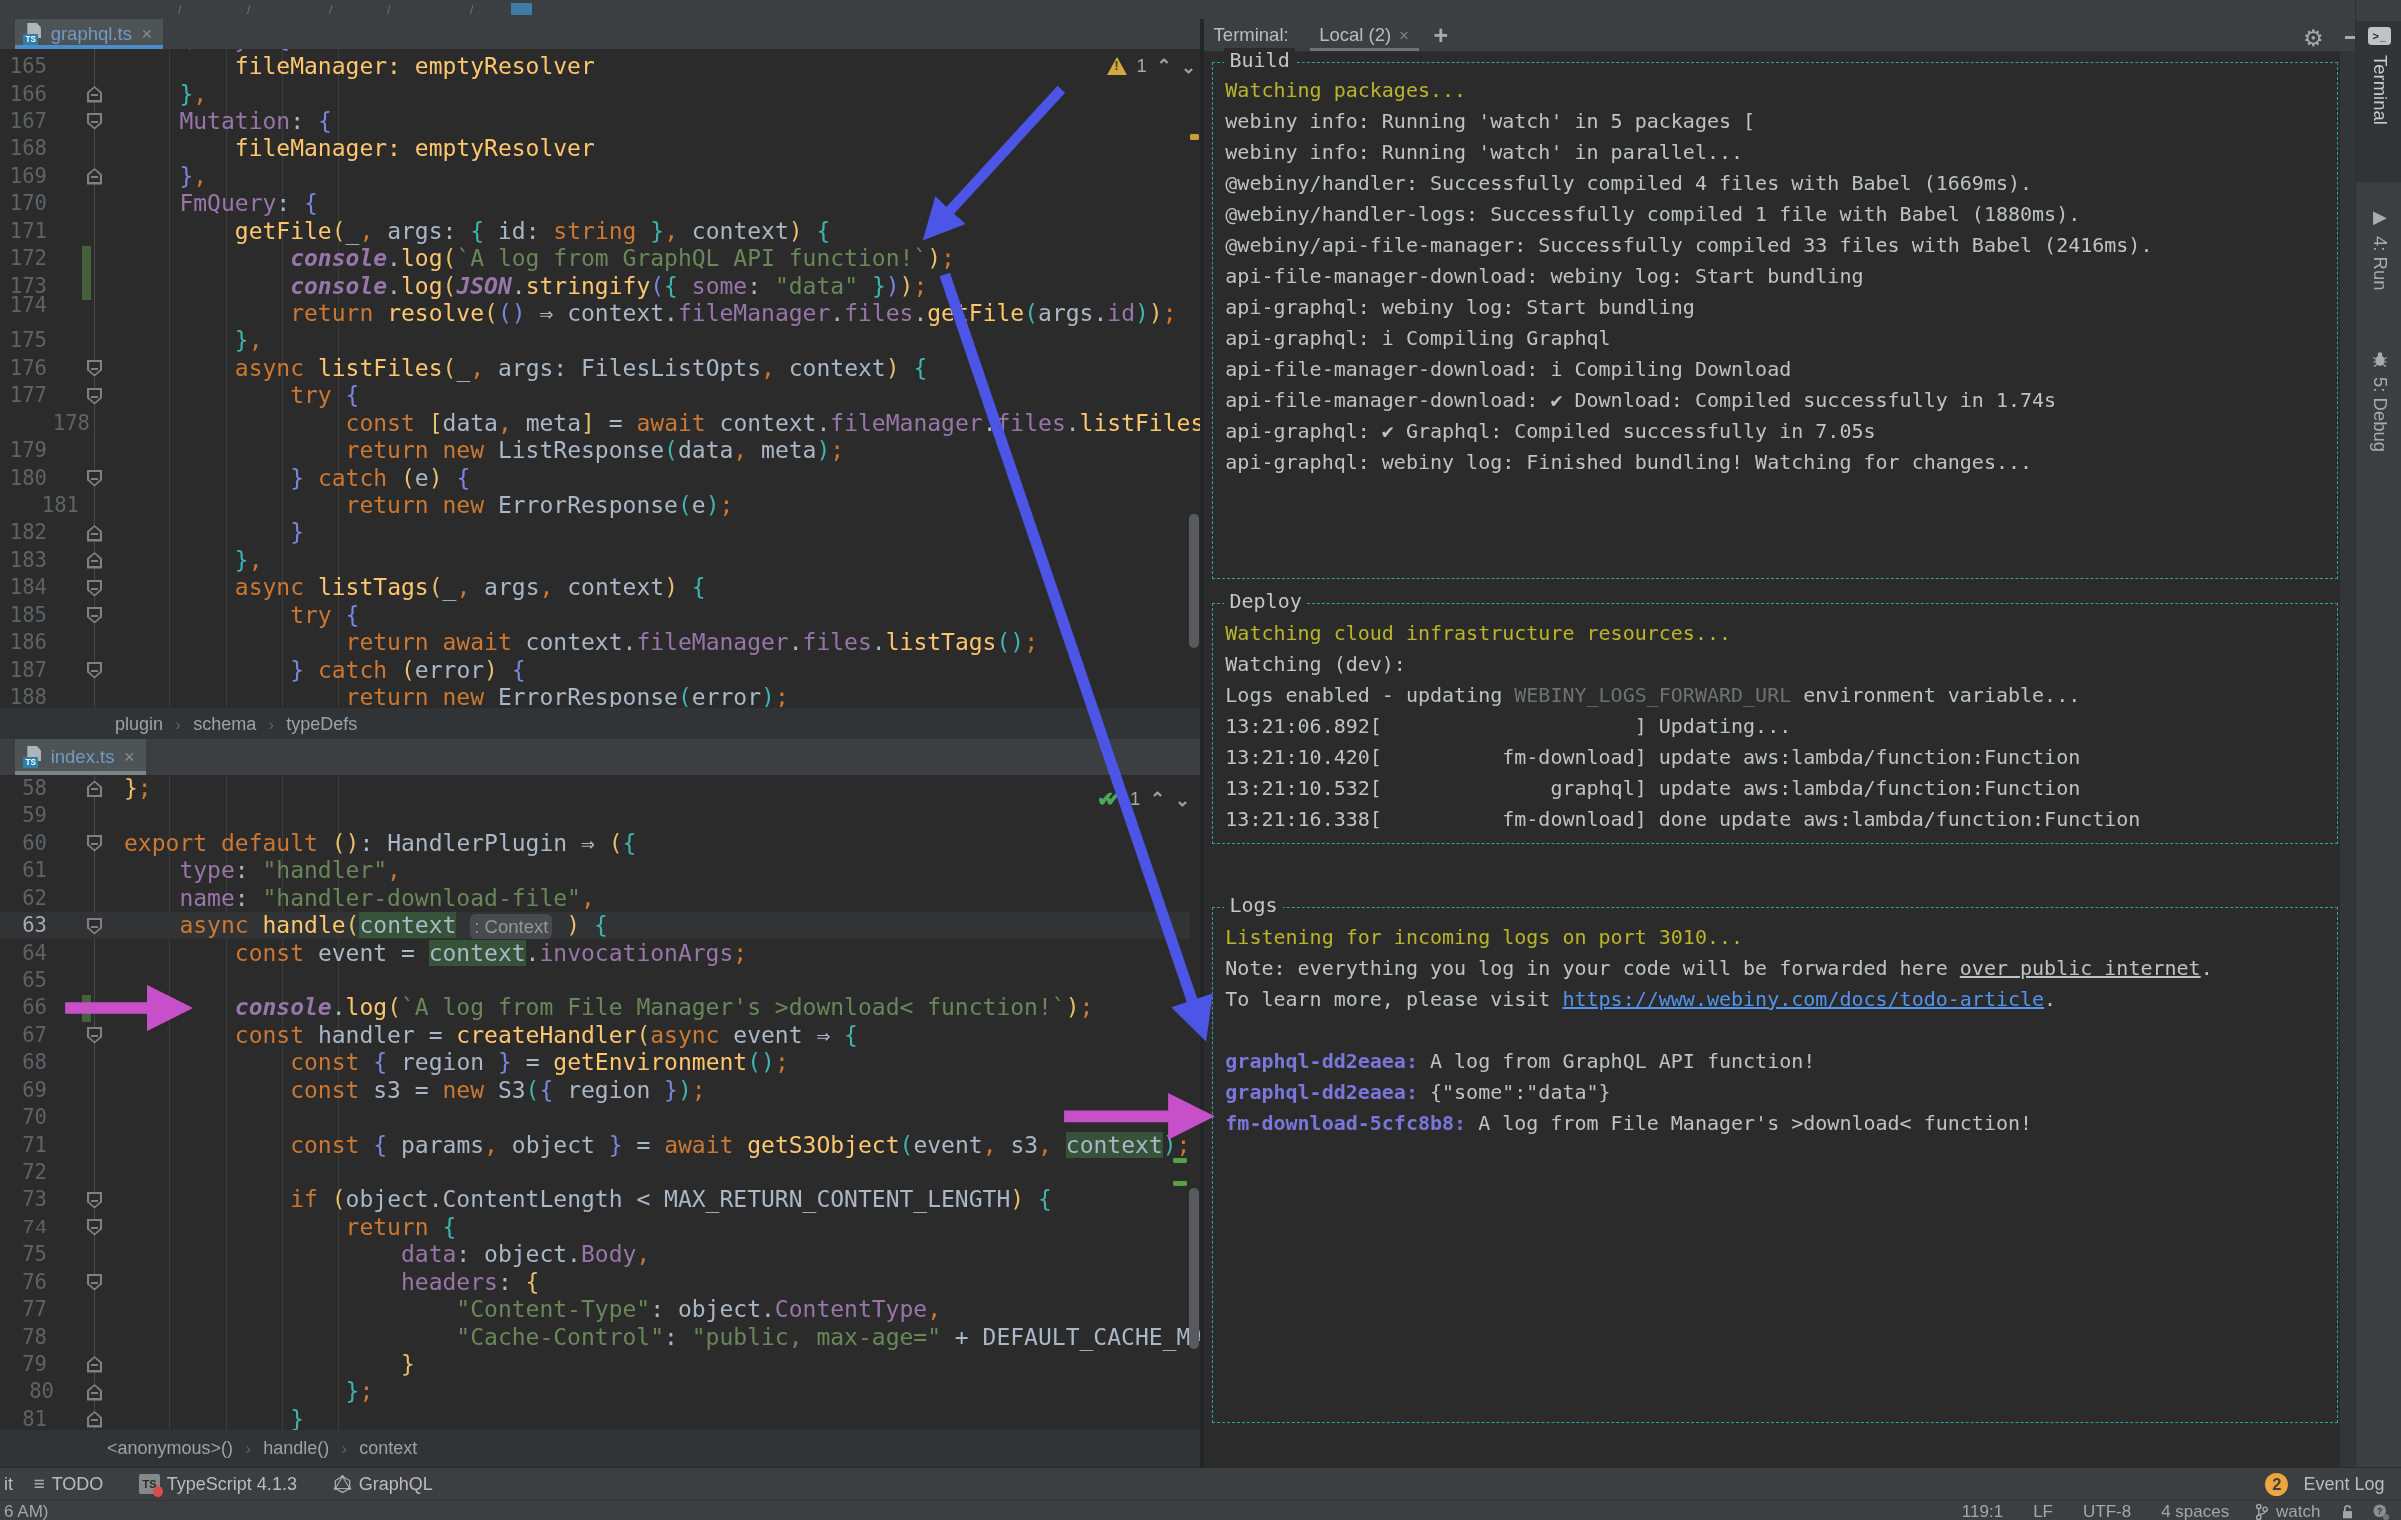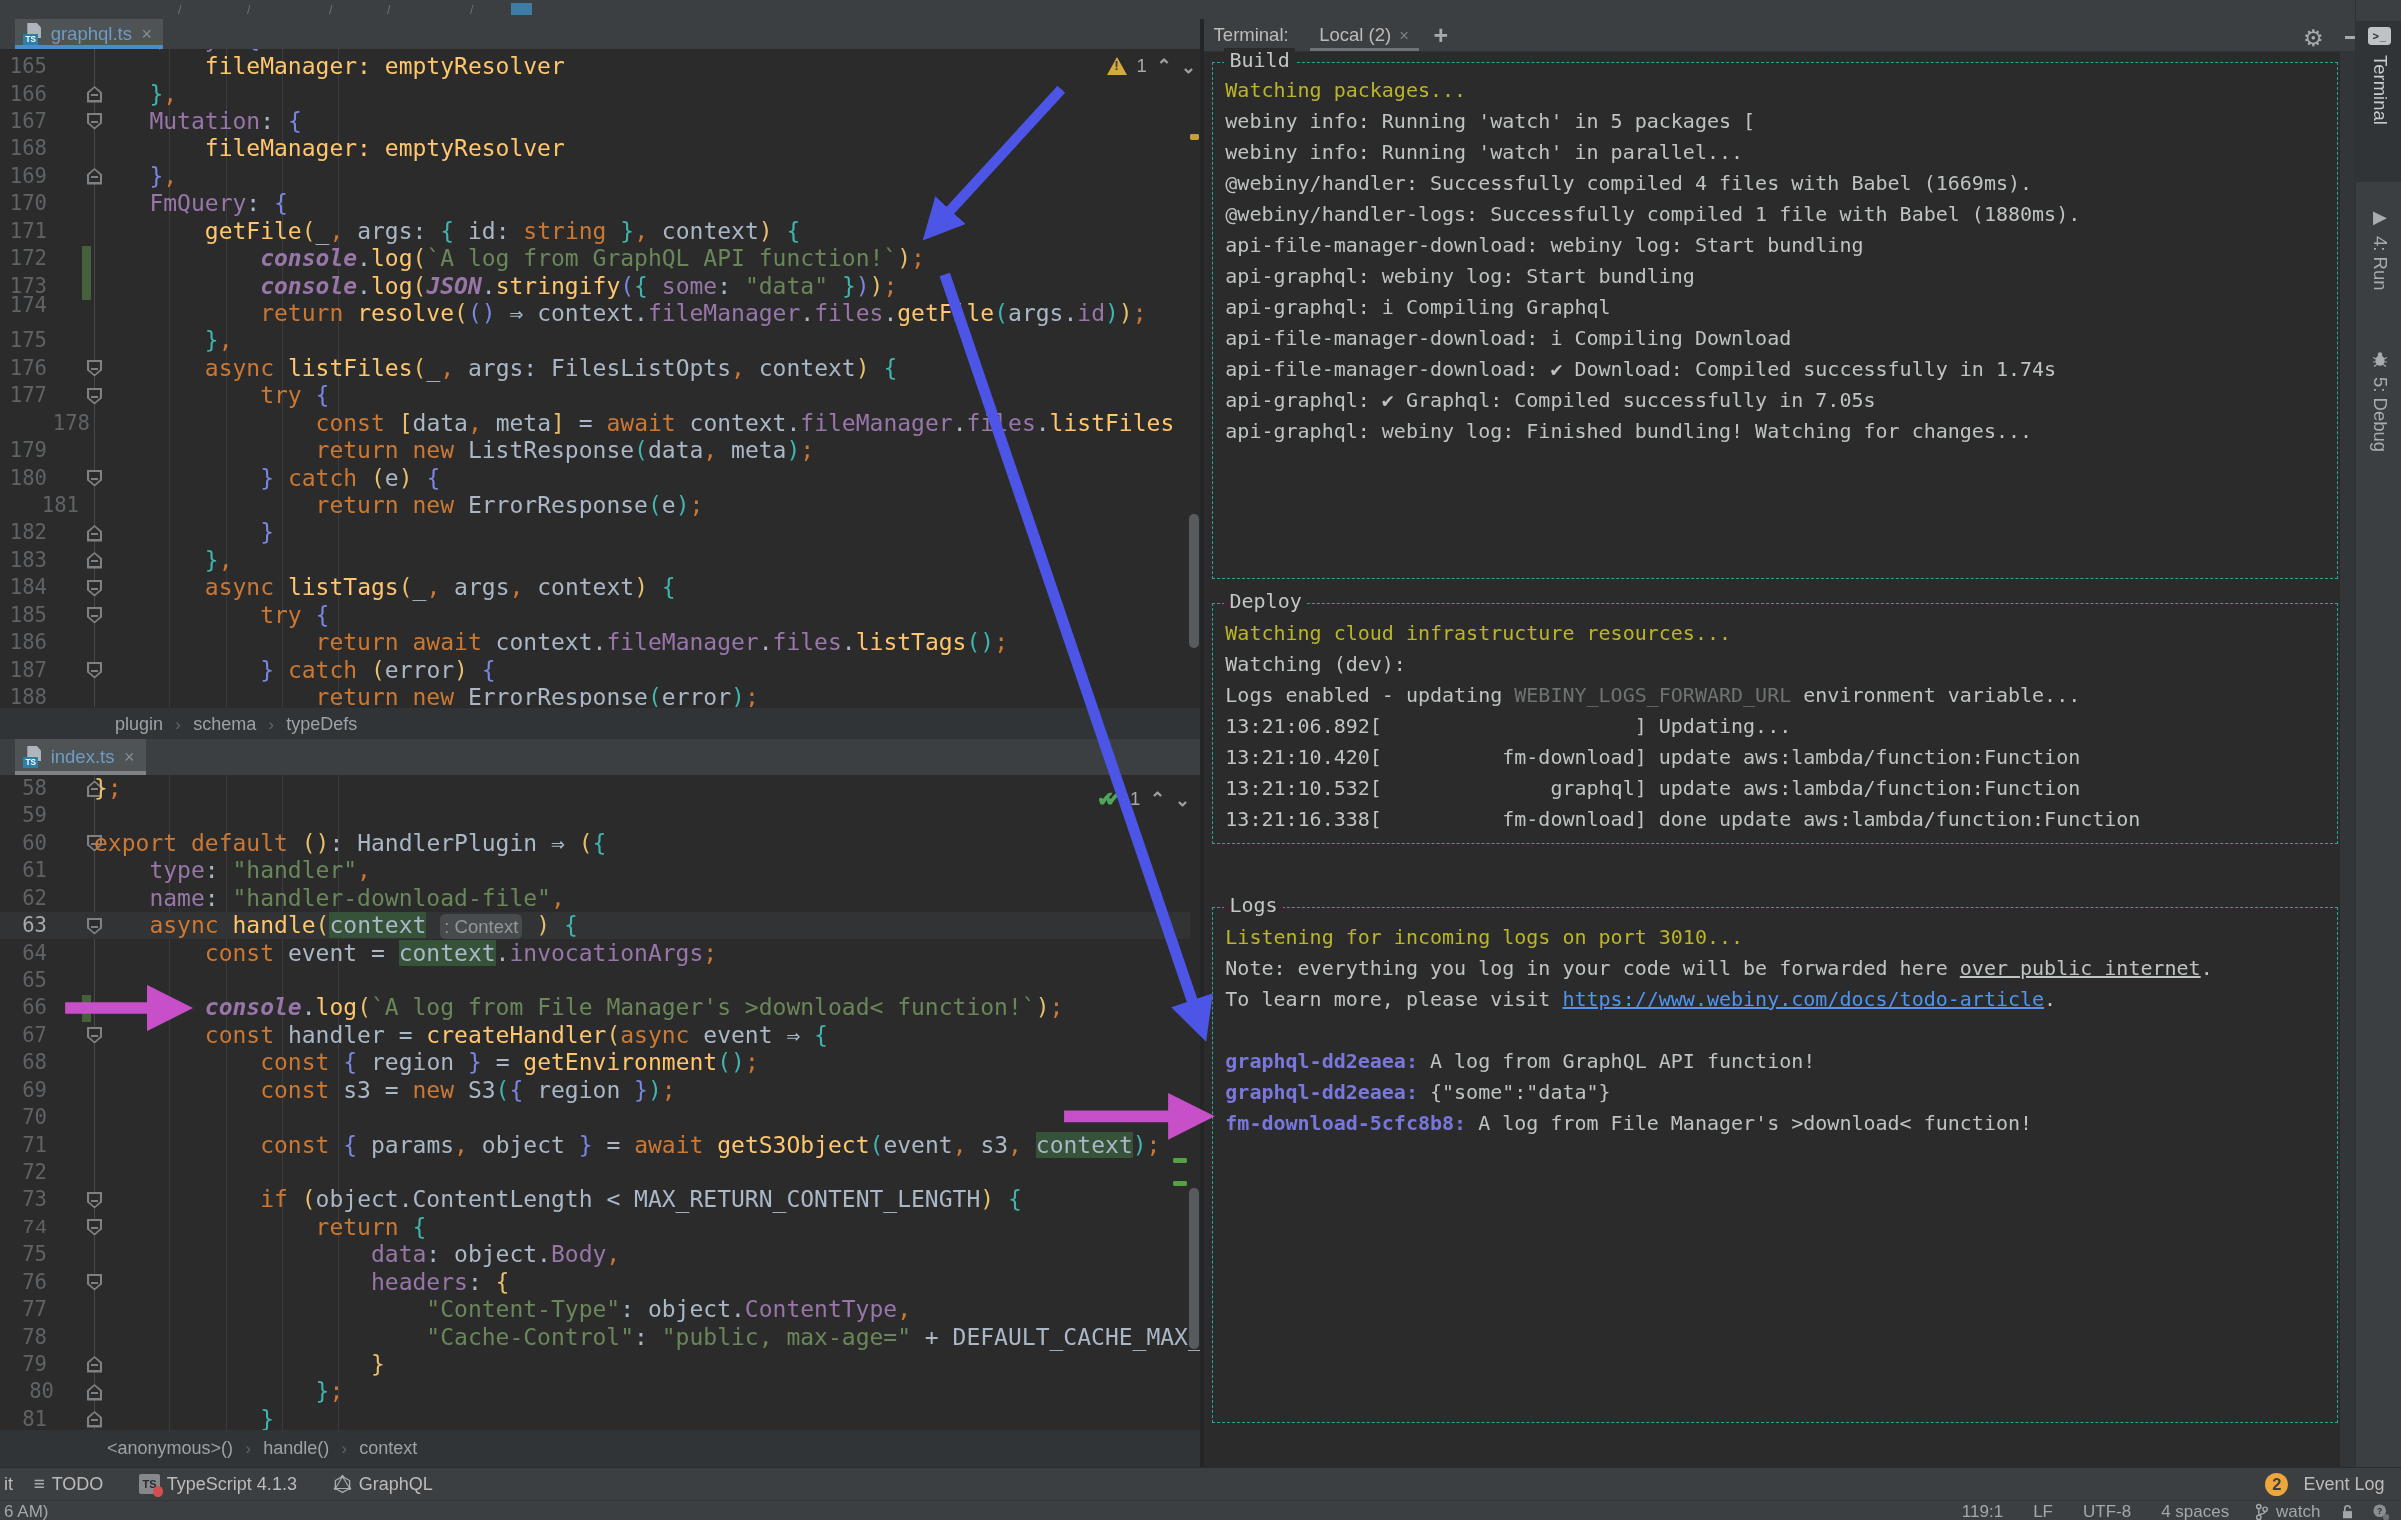--- a/index.html
+++ b/index.html
@@ -30,21 +30,21 @@
   
   .editor{left:0;width:1200px;overflow:hidden;background:#2B2B2B;}
   #ed-top{top:49px;height:658px;}
   #ed-bottom{top:775px;height:656px;}
   .guide{position:absolute;top:0;bottom:0;width:0.7px;background:#3A3C3E;}
   .foldline{position:absolute;top:0;bottom:0;left:94px;width:1.4px;background:#46484A;}
   .curline{position:absolute;left:0;width:1190px;height:27.4px;background:#313335;}
   .lnum{position:absolute;left:0;width:47px;text-align:right;height:27.4px;line-height:27.4px;
         font-family:"DejaVu Sans Mono",monospace;font-size:20.6px;color:#606366;}
   .lnum.cur{color:#A8ABAD;}
-  .crow{position:absolute;left:94px;height:27.4px;line-height:27.4px;white-space:pre;
+  .crow{position:absolute;left:124px;height:27.4px;line-height:27.4px;white-space:pre;
         font-family:"DejaVu Sans Mono",monospace;font-size:23px;color:#A9B7C6;text-align:right;}
   .chg{position:absolute;left:82px;width:9px;background:#44613C;}
   .fold{position:absolute;left:87px;width:15px;height:16.5px;}
   .fold .o{position:absolute;inset:0;background:#7E8183;}
   .fold .i{position:absolute;inset:2.1px;background:#2B2B2B;}
   .fold.down .o{clip-path:polygon(0 0,100% 0,100% 62%,50% 100%,0 62%);}
   .fold.down .i{clip-path:polygon(0 0,100% 0,100% 60%,50% 100%,0 60%);}
   .fold.up .o{clip-path:polygon(50% 0,100% 38%,100% 100%,0 100%,0 38%);}
   .fold.up .i{clip-path:polygon(50% 0,100% 40%,100% 100%,0 100%,0 40%);}
   .fold .d{position:absolute;left:4.1px;right:4.1px;top:7.5px;height:2.1px;background:#7E8183;}
@@ -435,20 +435,21 @@
   <div class="abs" id="term-min"></div>
   <div class="abs" id="term-scroll"></div>
   <div id="term-boxes">
       <div class="tbox abs" style="top: 62px; height: 517px; padding-top: 12.3px;">
         <span class="tbox-label">Build</span>
         <div class="tline"><span class="t-g">Watching packages...</span></div>
         <div class="tline"><span class="t-t">webiny info: Running 'watch' in 5 packages [</span></div>
         <div class="tline"><span class="t-t">webiny info: Running 'watch' in parallel...</span></div>
         <div class="tline"><span class="t-t">@webiny/handler: Successfully compiled 4 files with Babel (1669ms).</span></div>
         <div class="tline"><span class="t-t">@webiny/handler-logs: Successfully compiled 1 file with Babel (1880ms).</span></div>
+        <div class="tline"><span class="t-t">@webiny/api-file-manager: Successfully compiled 33 files with Babel (2416ms).</span></div>
         <div class="tline"><span class="t-t">api-file-manager-download: webiny log: Start bundling</span></div>
         <div class="tline"><span class="t-t">api-graphql: webiny log: Start bundling</span></div>
         <div class="tline"><span class="t-t">api-graphql: i Compiling Graphql</span></div>
         <div class="tline"><span class="t-t">api-file-manager-download: i Compiling Download</span></div>
         <div class="tline"><span class="t-t">api-file-manager-download: ✔ Download: Compiled successfully in 1.74s</span></div>
         <div class="tline"><span class="t-t">api-graphql: ✔ Graphql: Compiled successfully in 7.05s</span></div>
         <div class="tline"><span class="t-t">api-graphql: webiny log: Finished bundling! Watching for changes...</span></div>
       </div>
       <div class="tbox abs" style="top: 603px; height: 241px; padding-top: 13.7px;">
         <span class="tbox-label">Deploy</span>

